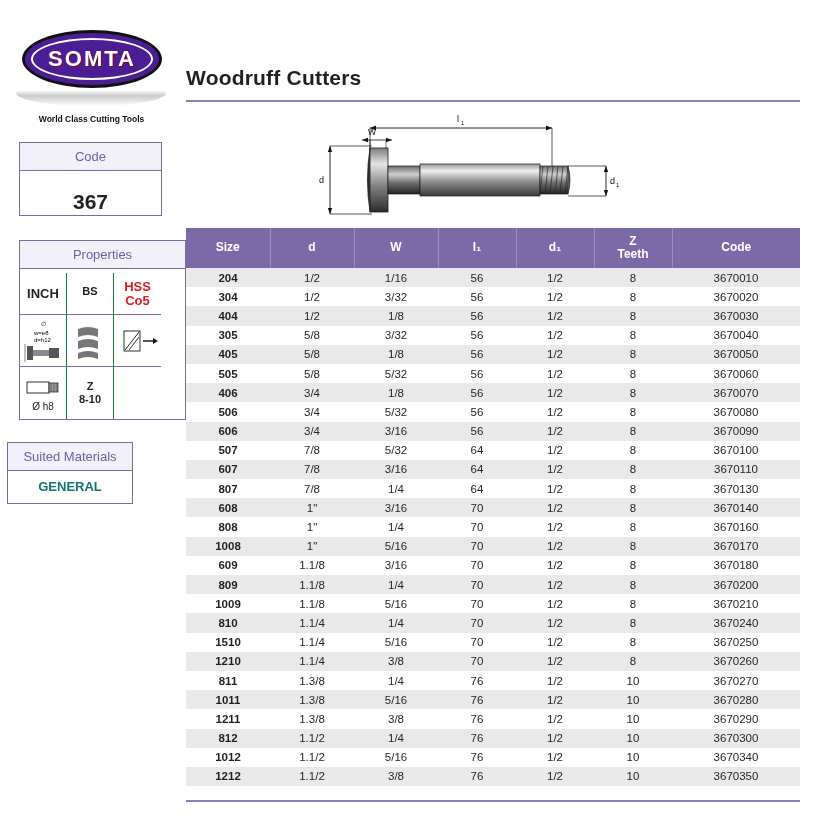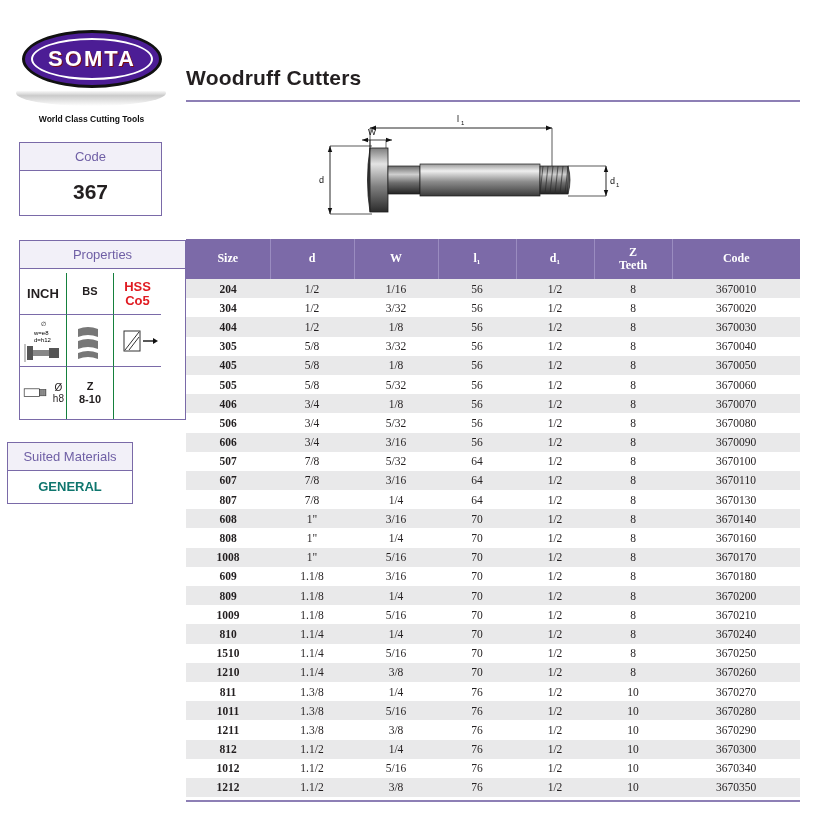--- a/index.html
+++ b/index.html
@@ -99,21 +99,21 @@
     background: #f2f0f8;
     border-bottom: 1px solid #7a6aa8;
   }
 
   #code-panel { left: 19px; top: 142px; width: 143px; height: 74px; }
   #code-panel .code-val {
     text-align: center;
     font-size: 21px;
     font-weight: bold;
     color: #231f20;
-    padding-top: 9px;
+    padding-top: 19px;
   }
 
   #props-panel { left: 19px; top: 240px; width: 167px; height: 180px; }
   .props-grid {
     position: absolute;
     left: 0; top: 32px;
     width: 141px; height: 146px;
   }
   .pg-row { display: flex; width: 100%; }
   .pg-cell {
@@ -137,21 +137,21 @@
   .r1 .c2 .small { font-size: 7px; font-weight: bold; }
   .r1 .c2 .big { font-size: 11px; font-weight: bold; margin-top: 27px; }
   .r1 .c3 { width: 47px; color: #e01b22; font-weight: bold; font-size: 13px; flex-direction: column; line-height: 1.05; }
 
   .r2 .pg-cell { height: 52px; }
   .r2 .c1 { width: 47px; }
   .r2 .c2 { width: 47px; }
   .r2 .c3 { width: 47px; }
 
   .r3 .pg-cell { height: 52px; }
-  .r3 .c1 { width: 47px; font-size: 10px; }
+  .r3 .c1 { width: 47px; font-size: 10px; flex-direction: column; }
   .r3 .c2 { width: 47px; flex-direction: column; font-size: 11px; line-height: 1.15; }
   .r3 .c3 { width: 47px; }
 
   #mat-panel { left: 7px; top: 442px; width: 126px; height: 62px; }
   #mat-panel .mat-val {
     text-align: center;
     font-size: 13px;
     font-weight: bold;
     color: #0f766e;
     padding-top: 8px;
@@ -160,23 +160,22 @@
   
   .diagram {
     position: absolute;
     left: 300px; top: 104px;
     width: 340px; height: 122px;
   }
 
   
   .table-wrap {
     position: absolute;
-    left: 186px; top: 239px;
+    left: 186px; top: 228px;
     width: 614px;
-    font-family: Liberation Serif, serif;
   }
   table.spec {
     border-collapse: collapse;
     width: 614px;
     font-size: 11.5px;
     color: #231f20;
   }
   table.spec thead th {
     background: #7c6aa8;
     color: #ffffff;

